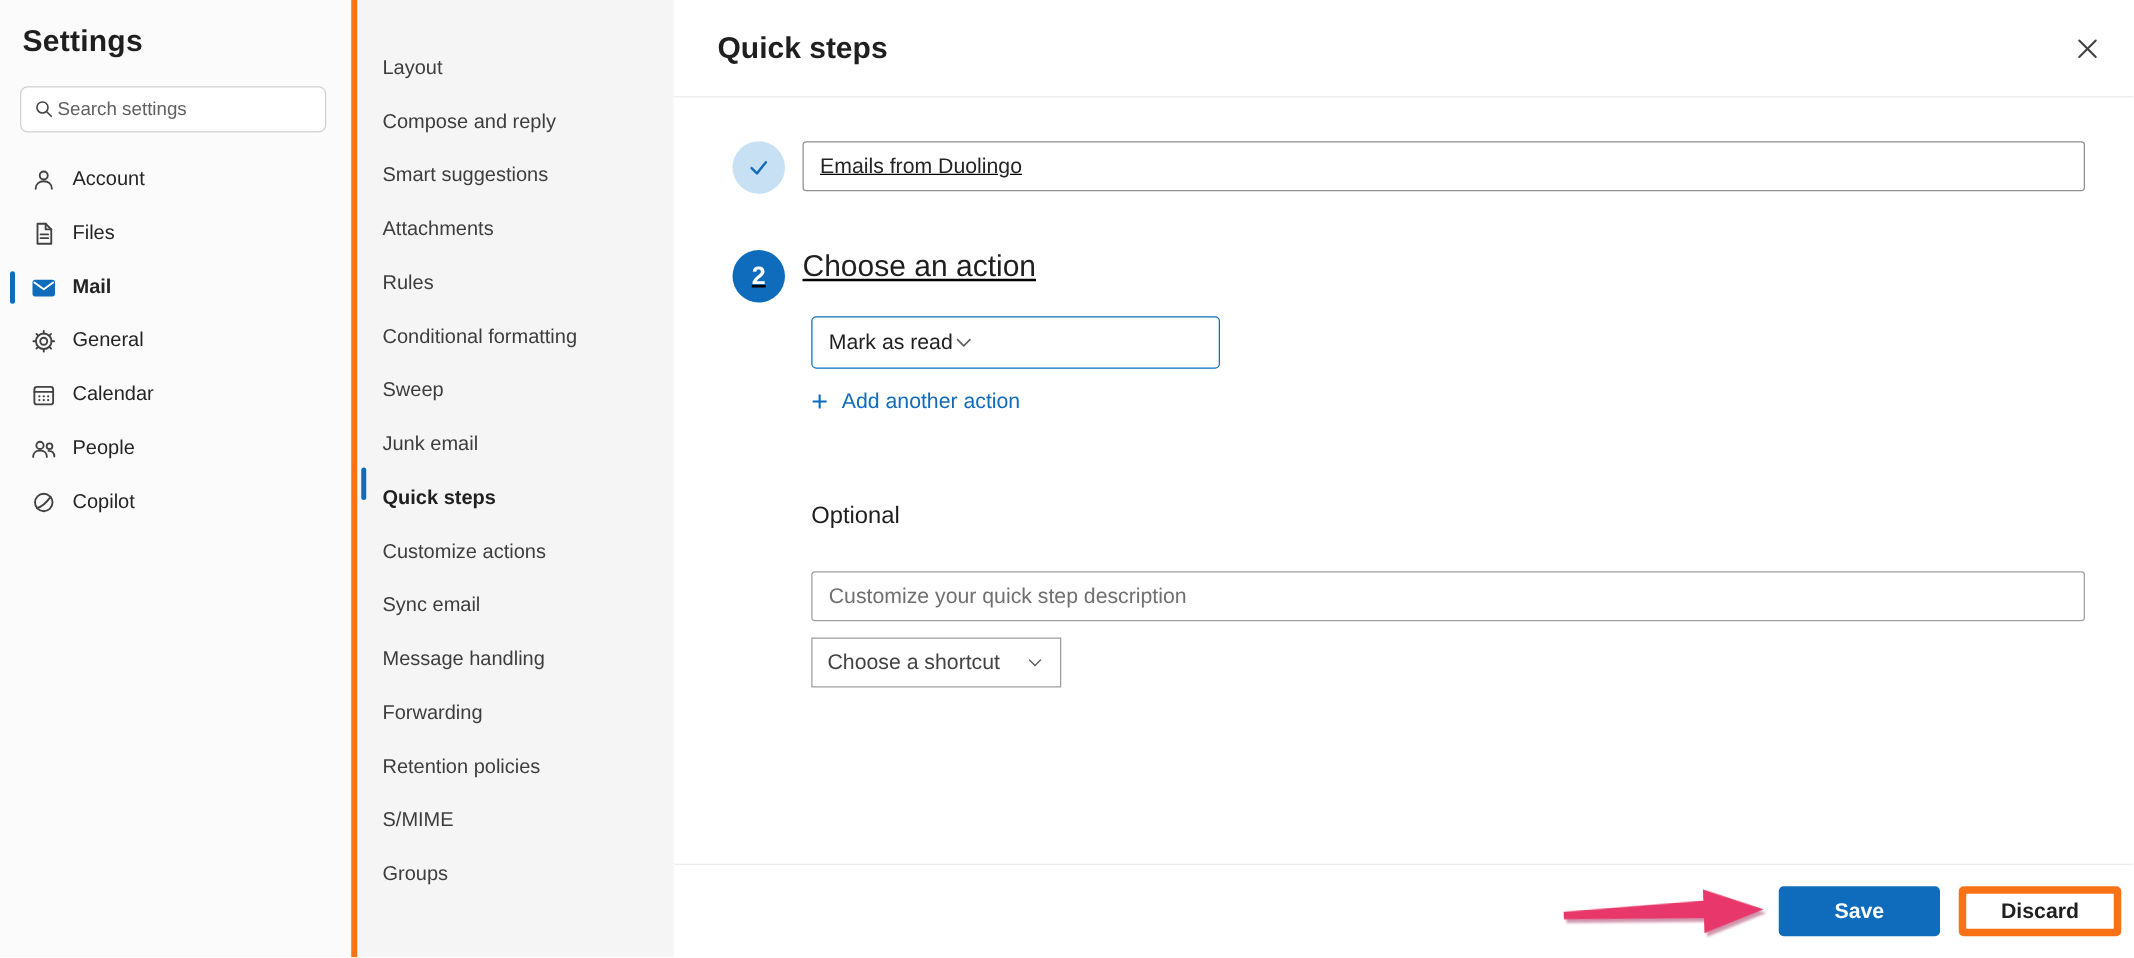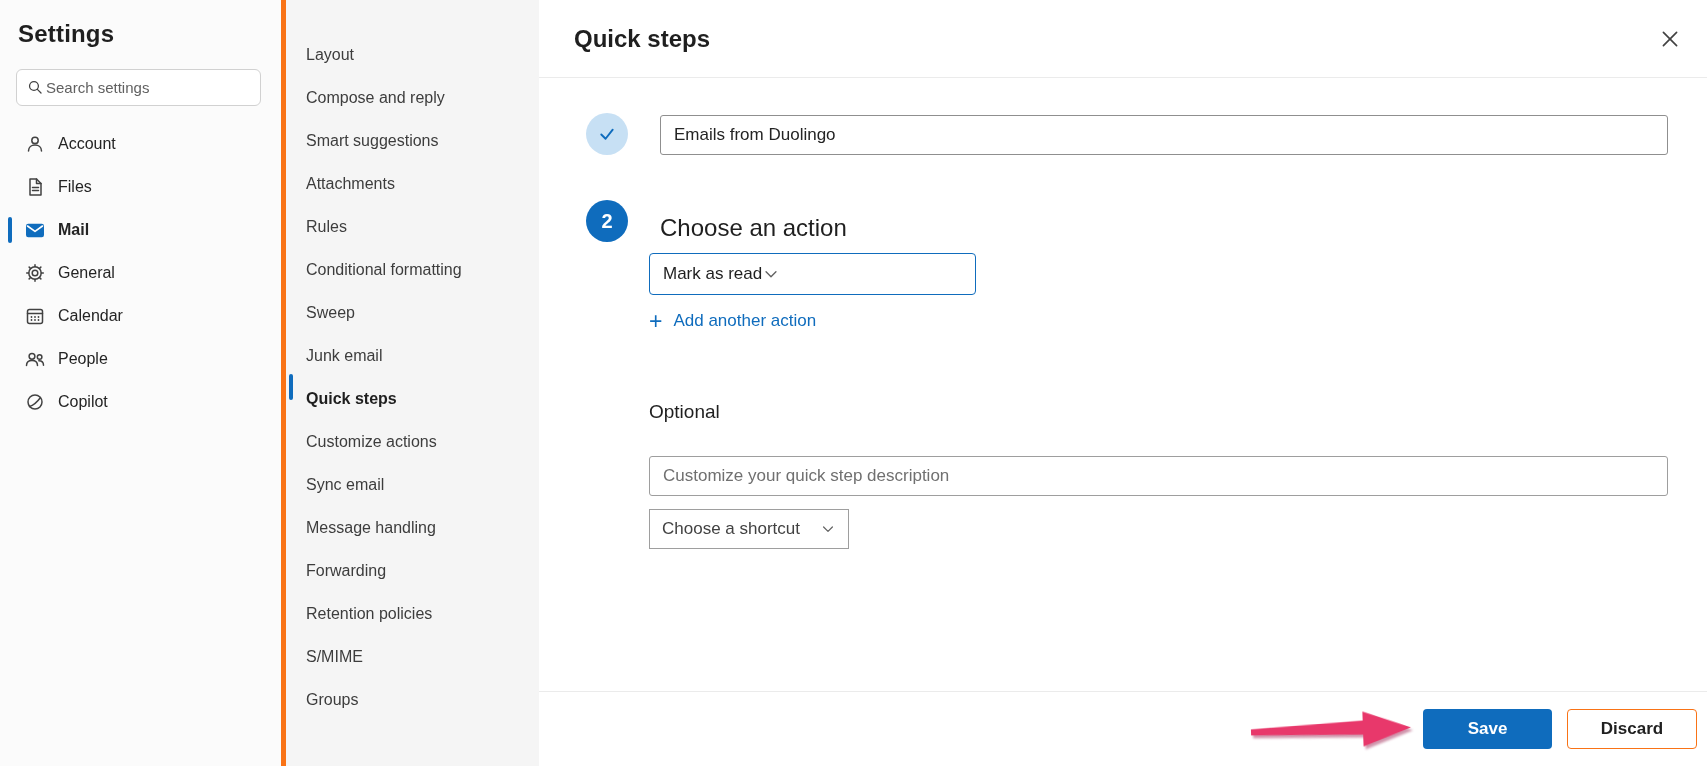--- a/index.html
+++ b/index.html
@@ -26,41 +26,41 @@
   .cat-item.selected { font-weight:bold; color:#1f1f1f; }
   .cat-item.selected > .sel-bar { left:-17px; }
 
   
   .panel { flex:1; background:#fff; display:flex; flex-direction:column; min-width:0; }
   .panel-header { height:78px; flex:none; display:flex; align-items:center; padding:0 22px 0 35px; border-bottom:1px solid #ebebeb; }
   .panel-title { font-size:24px; font-weight:bold; color:#1f1f1f; }
   .close-btn { margin-left:auto; width:30px; height:30px; display:flex; align-items:center; justify-content:center; cursor:pointer; background:none; border:none; }
 
   .panel-body { flex:1; padding:35px 39px 0 47px; overflow:hidden; }
-  .step-row { display:flex; align-items:flex-end; gap:32px; }
+  .step-row { display:flex; align-items:flex-start; gap:14px;text-decoration:underline; }
   .step-circle { width:42px; height:42px; border-radius:50%; flex:none; display:flex; align-items:center; justify-content:center; }
   .step-circle.done { background:#c7e0f4; }
   .step-circle.current { background:#0f6cbd; color:#fff; font-size:20px; font-weight:bold; }
   .text-input { height:40px; border:1px solid #8f8f8f; border-radius:3px; font-size:17px; color:#242424; padding:0 13px; font-family:inherit; outline:none; background:#fff; }
   .name-input { flex:1; }
   .step2-section { margin-top:45px; }
   .step2-label { font-size:24px; color:#1f1f1f; }
   .indent { margin-left:63px; }
   .action-select { margin-top:11px; width:327px; height:42px; border:1.5px solid #0f6cbd; border-radius:4px; display:flex; align-items:center; justify-content:flex-start; padding:0 13px; font-size:17px; color:#1f1f1f; background:#fff; cursor:pointer; }
   .add-action { margin:16px 0 0 63px; display:inline-flex; align-items:center; gap:11px; color:#0f6cbd; font-size:17px; cursor:pointer; }
   .add-action .plus { font-size:23px; font-weight:400; line-height:18px; }
   .optional-heading { margin:68px 0 0 63px; font-size:19px; color:#1f1f1f; }
   .desc-input { display:block; margin:33px 0 0 63px; width:calc(100% - 63px); border-color:#9e9e9e; color:#242424; }
   .desc-input::placeholder { color:#707070; }
   .shortcut-select { margin:13px 0 0 63px; width:200px; height:40px; border:1px solid #9e9e9e; border-radius:0; display:flex; align-items:center; justify-content:space-between; padding:0 12px; font-size:17px; color:#424242; background:#fff; cursor:pointer; }
 
   .panel-footer { flex:none; height:75px; border-top:1px solid #ebebeb; display:flex; align-items:center; justify-content:flex-end; gap:15px; padding-right:10px; position:relative; }
   .btn { height:40px; border-radius:4px; font-size:17px; font-weight:bold; font-family:inherit; cursor:pointer; }
   .btn-save { width:129px; background:#0f6cbd; color:#fff; border:none; }
-  .btn-discard { width:130px; background:#fff; color:#1f1f1f; border:1px solid #f97316; }
+  .btn-discard { width:130px; background:#fff; color:#1f1f1f; border:6px solid #f97316; }
   .arrow { position:absolute; right:294px; top:50%; transform:translateY(-46%) rotate(-2deg); filter:drop-shadow(2px 3px 1px rgba(150,20,70,.45)); }
 
   .icon-stroke { stroke:#424242; stroke-width:1.5; fill:none; stroke-linecap:round; stroke-linejoin:round; }
 </style>
 </head>
 <body>
 
 <div class="app">
 
   <div class="sidebar">

